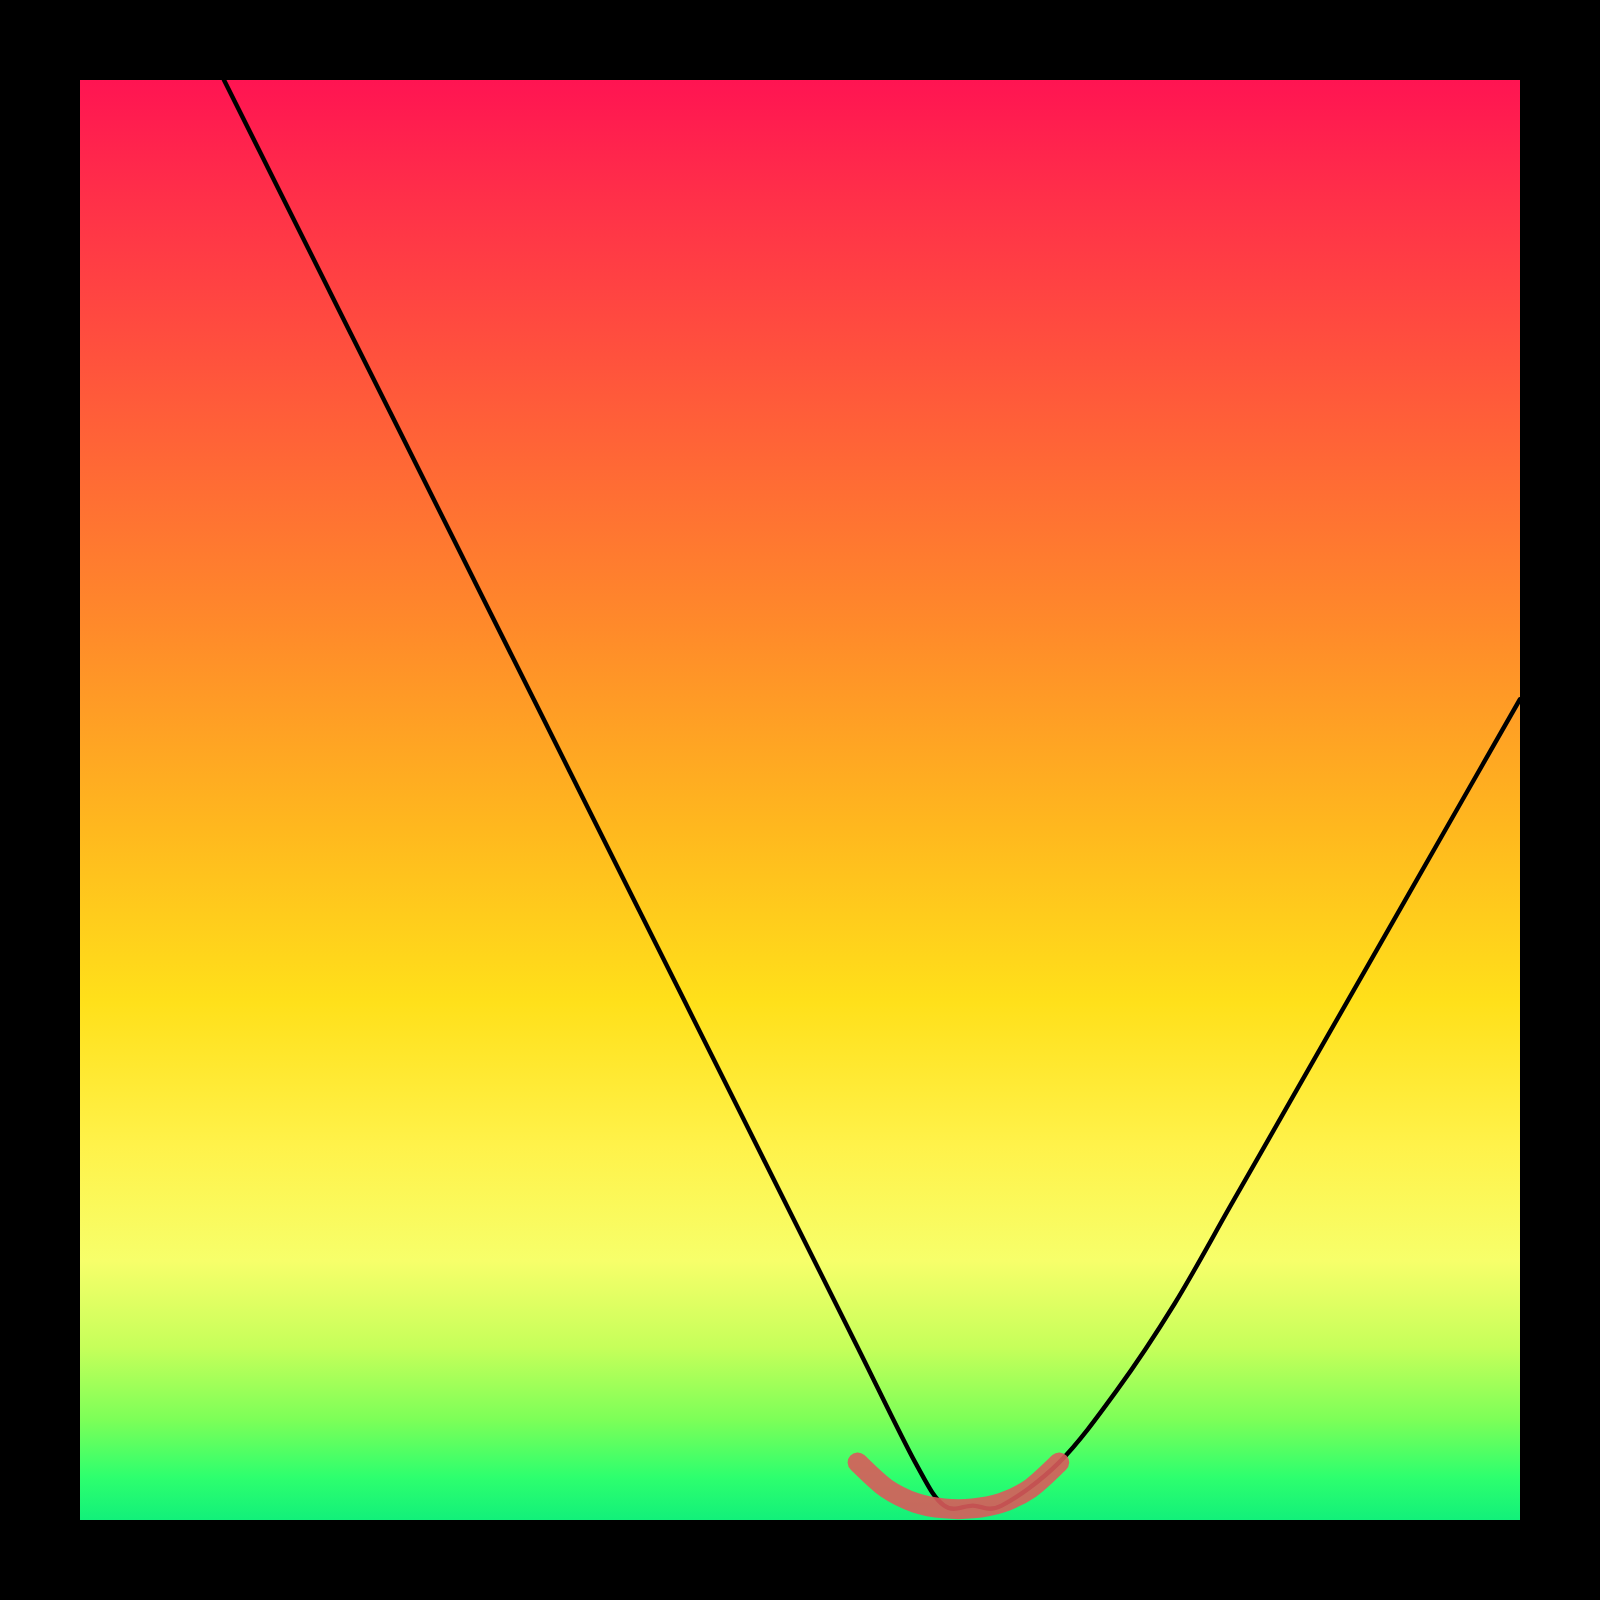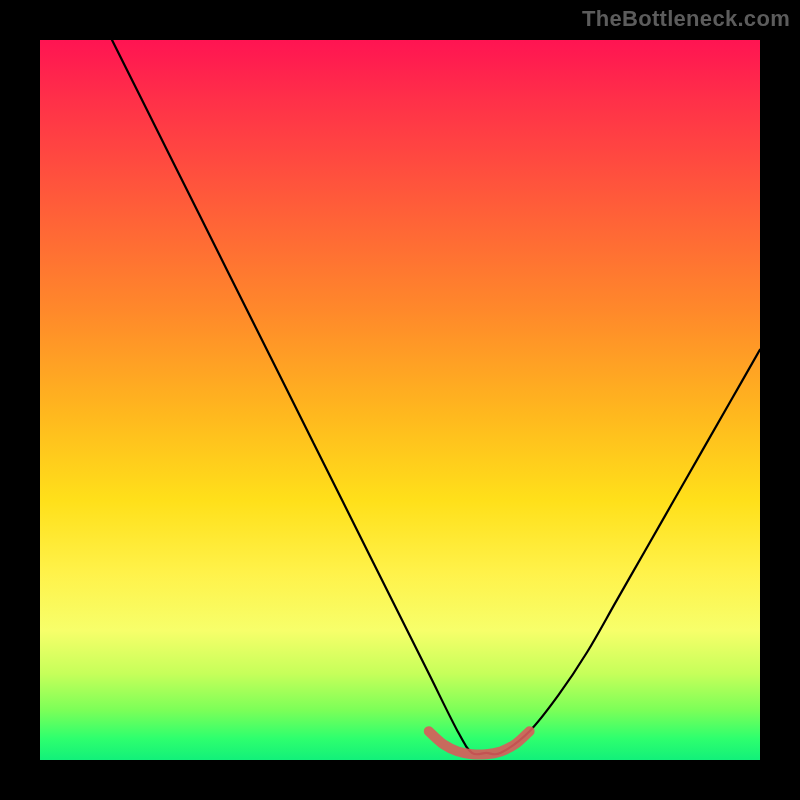--- a/index.html
+++ b/index.html
@@ -64,21 +64,20 @@
     top: 0;
     width: 720px;
     height: 720px;
   }
 </style>
 </head>
 <body>
 
 <div class="frame">
 
-  <div class="watermark">TheBottleneck.com</div>
 
   <div class="plot-area">
     <div class="gradient-bg"></div>
 
     <svg class="curve" viewBox="0 0 720 720" preserveAspectRatio="none">
       <path id="main-curve" fill="none" stroke="#000000" stroke-width="2.2" stroke-linecap="round" stroke-linejoin="round" d="M 72.0 0.0 C 76.8 9.6, 91.2 38.4, 100.8 57.6 C 110.4 76.8, 120.0 96.0, 129.6 115.2 C 139.2 134.4, 148.8 153.6, 158.4 172.8 C 168.0 192.0, 177.6 211.2, 187.2 230.4 C 196.8 249.6, 206.4 268.8, 216.0 288.0 C 225.6 307.2, 235.2 326.4, 244.8 345.6 C 254.4 364.8, 264.0 384.0, 273.6 403.2 C 283.2 422.4, 292.8 441.6, 302.4 460.8 C 312.0 480.0, 321.6 499.2, 331.2 518.4 C 340.8 537.6, 350.4 556.8, 360.0 576.0 C 369.6 595.2, 379.2 614.4, 388.8 633.6 C 398.4 652.8, 410.4 678.0, 417.6 691.2 C 424.8 704.4, 427.2 709.2, 432.0 712.8 C 436.8 716.4, 441.6 712.8, 446.4 712.8 C 451.2 712.8, 453.6 716.4, 460.8 712.8 C 468.0 709.2, 480.0 700.8, 489.6 691.2 C 499.2 681.6, 508.8 668.4, 518.4 655.2 C 528.0 642.0, 537.6 627.6, 547.2 612.0 C 556.8 596.4, 566.4 578.4, 576.0 561.6 C 585.6 544.8, 595.2 528.0, 604.8 511.2 C 614.4 494.4, 624.0 477.6, 633.6 460.8 C 643.2 444.0, 652.8 427.2, 662.4 410.4 C 672.0 393.6, 681.6 376.8, 691.2 360.0 C 700.8 343.2, 715.2 318.0, 720.0 309.6"></path>
       <path id="highlight-band" fill="none" stroke="#d95b5b" stroke-width="10" stroke-linecap="round" stroke-linejoin="round" opacity="0.9" d="M 388.8 691.2 C 391.2 693.4, 398.4 700.8, 403.2 704.2 C 408.0 707.5, 412.8 709.7, 417.6 711.4 C 422.4 713.0, 427.2 713.8, 432.0 714.2 C 436.8 714.7, 441.6 714.7, 446.4 714.2 C 451.2 713.8, 456.0 713.0, 460.8 711.4 C 465.6 709.7, 470.4 707.5, 475.2 704.2 C 480.0 700.8, 487.2 693.4, 489.6 691.2"></path>
     </svg>
   </div>
 

